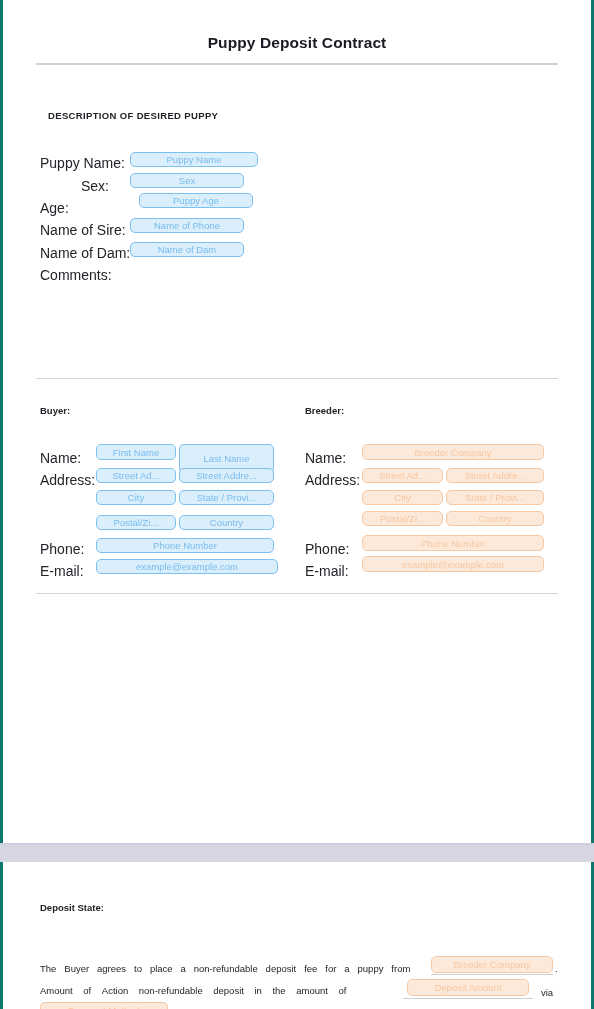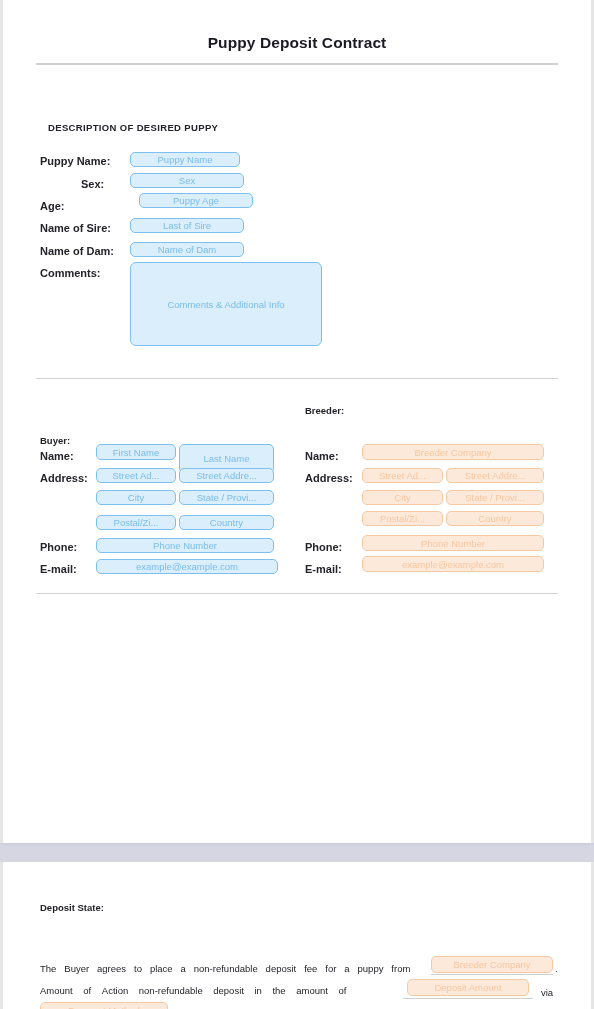--- a/index.html
+++ b/index.html
@@ -9,21 +9,21 @@
     height: 1009px;
     background: #ffffff;
     font-family: "Liberation Sans", sans-serif;
   }
 
   #viewport {
     position: relative;
     width: 594px;
     height: 1009px;
     overflow: hidden;
-    background: #e5e5e5;
+    background: #0f766e;
   }
 
   
   .page {
     position: absolute;
     left: 3px;
     width: 588px;
     background: #ffffff;
   }
   #page-1 { top: 0px;   height: 843px; }
@@ -71,22 +71,22 @@
     letter-spacing: .35px;
   }
   .sect-label {
     position: absolute;
     font-size: 9.5px;
     font-weight: bold;
     color: #222228;
   }
   .fld-label {
     position: absolute;
-    font-size: 11px;
-    font-weight: bold;
+    font-size: 14px;
+    font-weight: normal;
     color: #23232a;
     white-space: nowrap;
   }
 
   
   .fld {
     position: absolute;
     display: flex;
     align-items: center;
     justify-content: center;
@@ -130,43 +130,42 @@
 </head>
 <body>
 
 <div id="viewport">
 
   <div class="page" id="page-1">
 
     <div class="doc-title">Puppy Deposit Contract</div>
     <div class="rule thick" style="left:33px; top:63px; width:522px;"></div>
 
-    <div class="sect-caps" style="left:37px; top:122px;padding-left:8px;">DESCRIPTION OF DESIRED PUPPY</div>
+    <div class="sect-caps" style="left:37px; top:110px;padding-left:8px;">DESCRIPTION OF DESIRED PUPPY</div>
 
     <div class="fld-label" style="left:37px; top:155px;">Puppy Name:</div>
-    <div class="fld blue" style="left:127px; top:152px; width:110px; height:15px;">Puppy Name</div>
+    <div class="fld blue" style="left:127px; top:152px; width:128px; height:15px;">Puppy Name</div>
 
     <div class="fld-label" style="left:37px; top:178px;margin-left:41px;">Sex:</div>
     <div class="fld blue" style="left:127px; top:173px; width:114px; height:15px;">Sex</div>
 
     <div class="fld-label" style="left:37px; top:200px;">Age:</div>
     <div class="fld blue" style="left:136px; top:193px; width:114px; height:15px;">Puppy Age</div>
 
     <div class="fld-label" style="left:37px; top:222px;">Name of Sire:</div>
-    <div class="fld blue" style="left:127px; top:218px; width:114px; height:15px;">Last of Sire</div>
+    <div class="fld blue" style="left:127px; top:218px; width:114px; height:15px;">Name of Phone</div>
 
     <div class="fld-label" style="left:37px; top:245px;">Name of Dam:</div>
     <div class="fld blue" style="left:127px; top:242px; width:114px; height:15px;text-align:right;">Name of Dam</div>
 
     <div class="fld-label" style="left:37px; top:267px;">Comments:</div>
-    <div class="fld blue area" style="left:127px; top:262px; width:192px; height:84px;">Comments &amp; Additional Info</div>
 
     <div class="rule" style="left:33px; top:378px; width:522px;"></div>
 
-    <div class="sect-label" style="left:37px; top:405px;margin-top:30px;">Buyer:</div>
+    <div class="sect-label" style="left:37px; top:405px;">Buyer:</div>
 
     <div class="fld-label" style="left:37px; top:450px;">Name:</div>
     <div class="fld blue" style="left:93px; top:444px; width:80px; height:16px;">First Name</div>
     <div class="fld blue" style="left:176px; top:444px; width:95px; height:29px;">Last Name</div>
 
     <div class="fld-label" style="left:37px; top:472px;">Address:</div>
     <div class="fld blue" style="left:93px; top:468px; width:80px; height:15px;">Street Ad...</div>
     <div class="fld blue" style="left:176px; top:468px; width:95px; height:15px;">Street Addre...</div>
 
     <div class="fld blue" style="left:93px; top:490px; width:80px; height:15px;">City</div>

